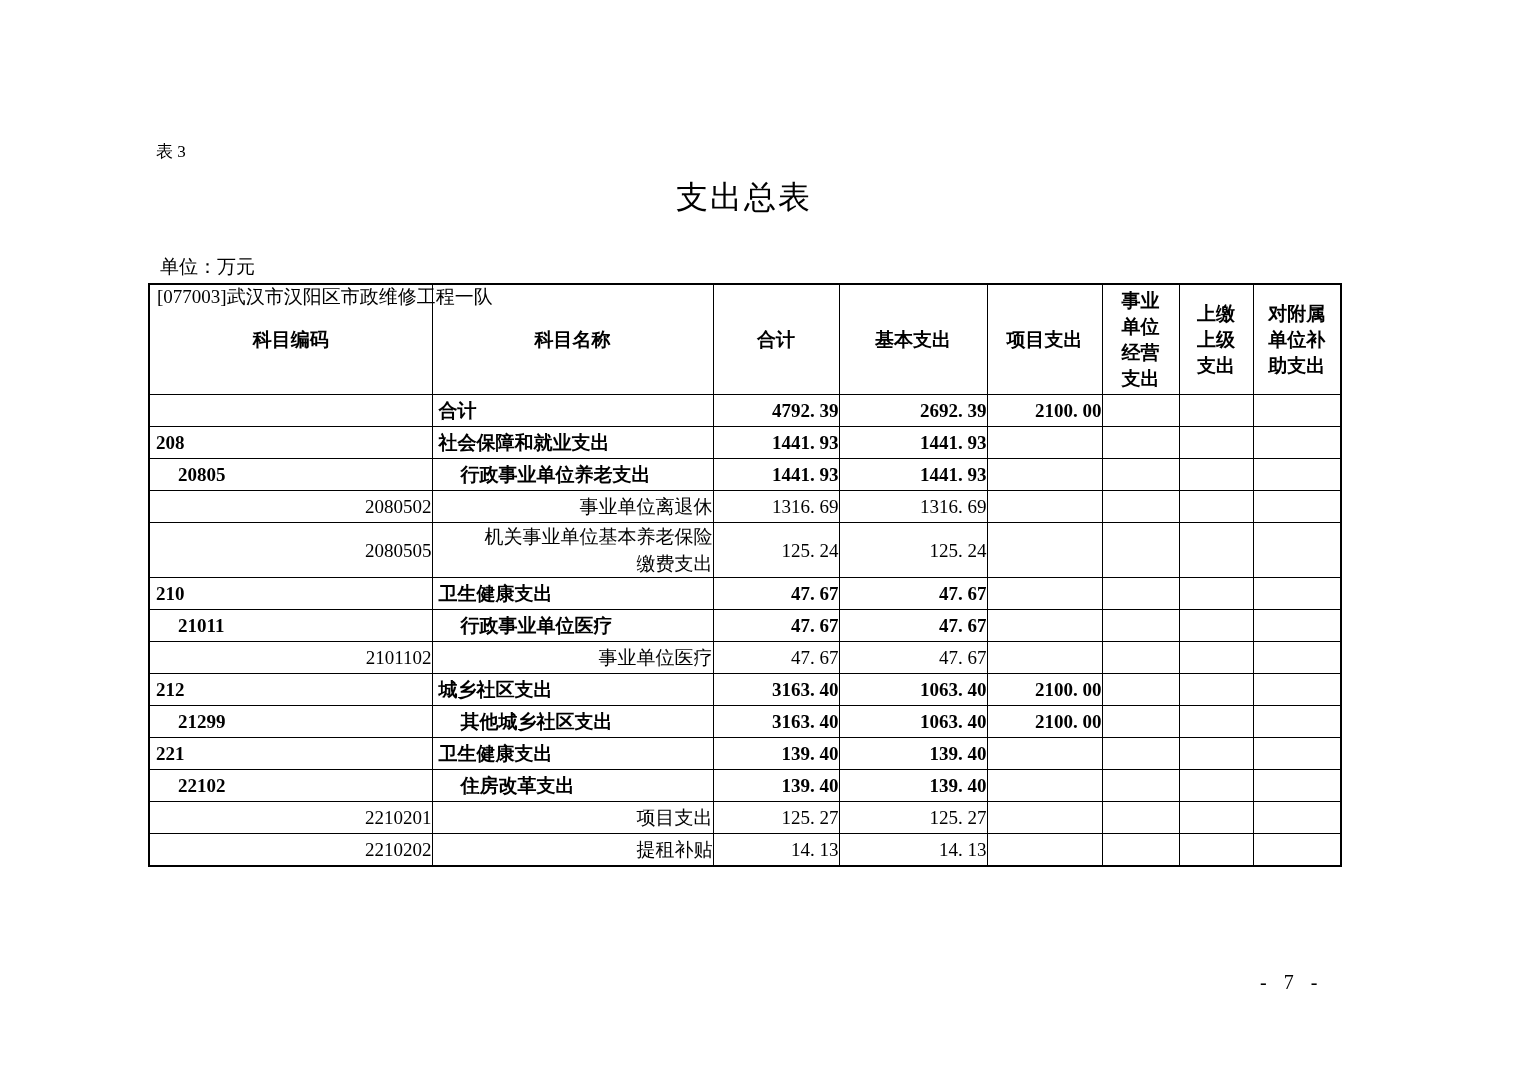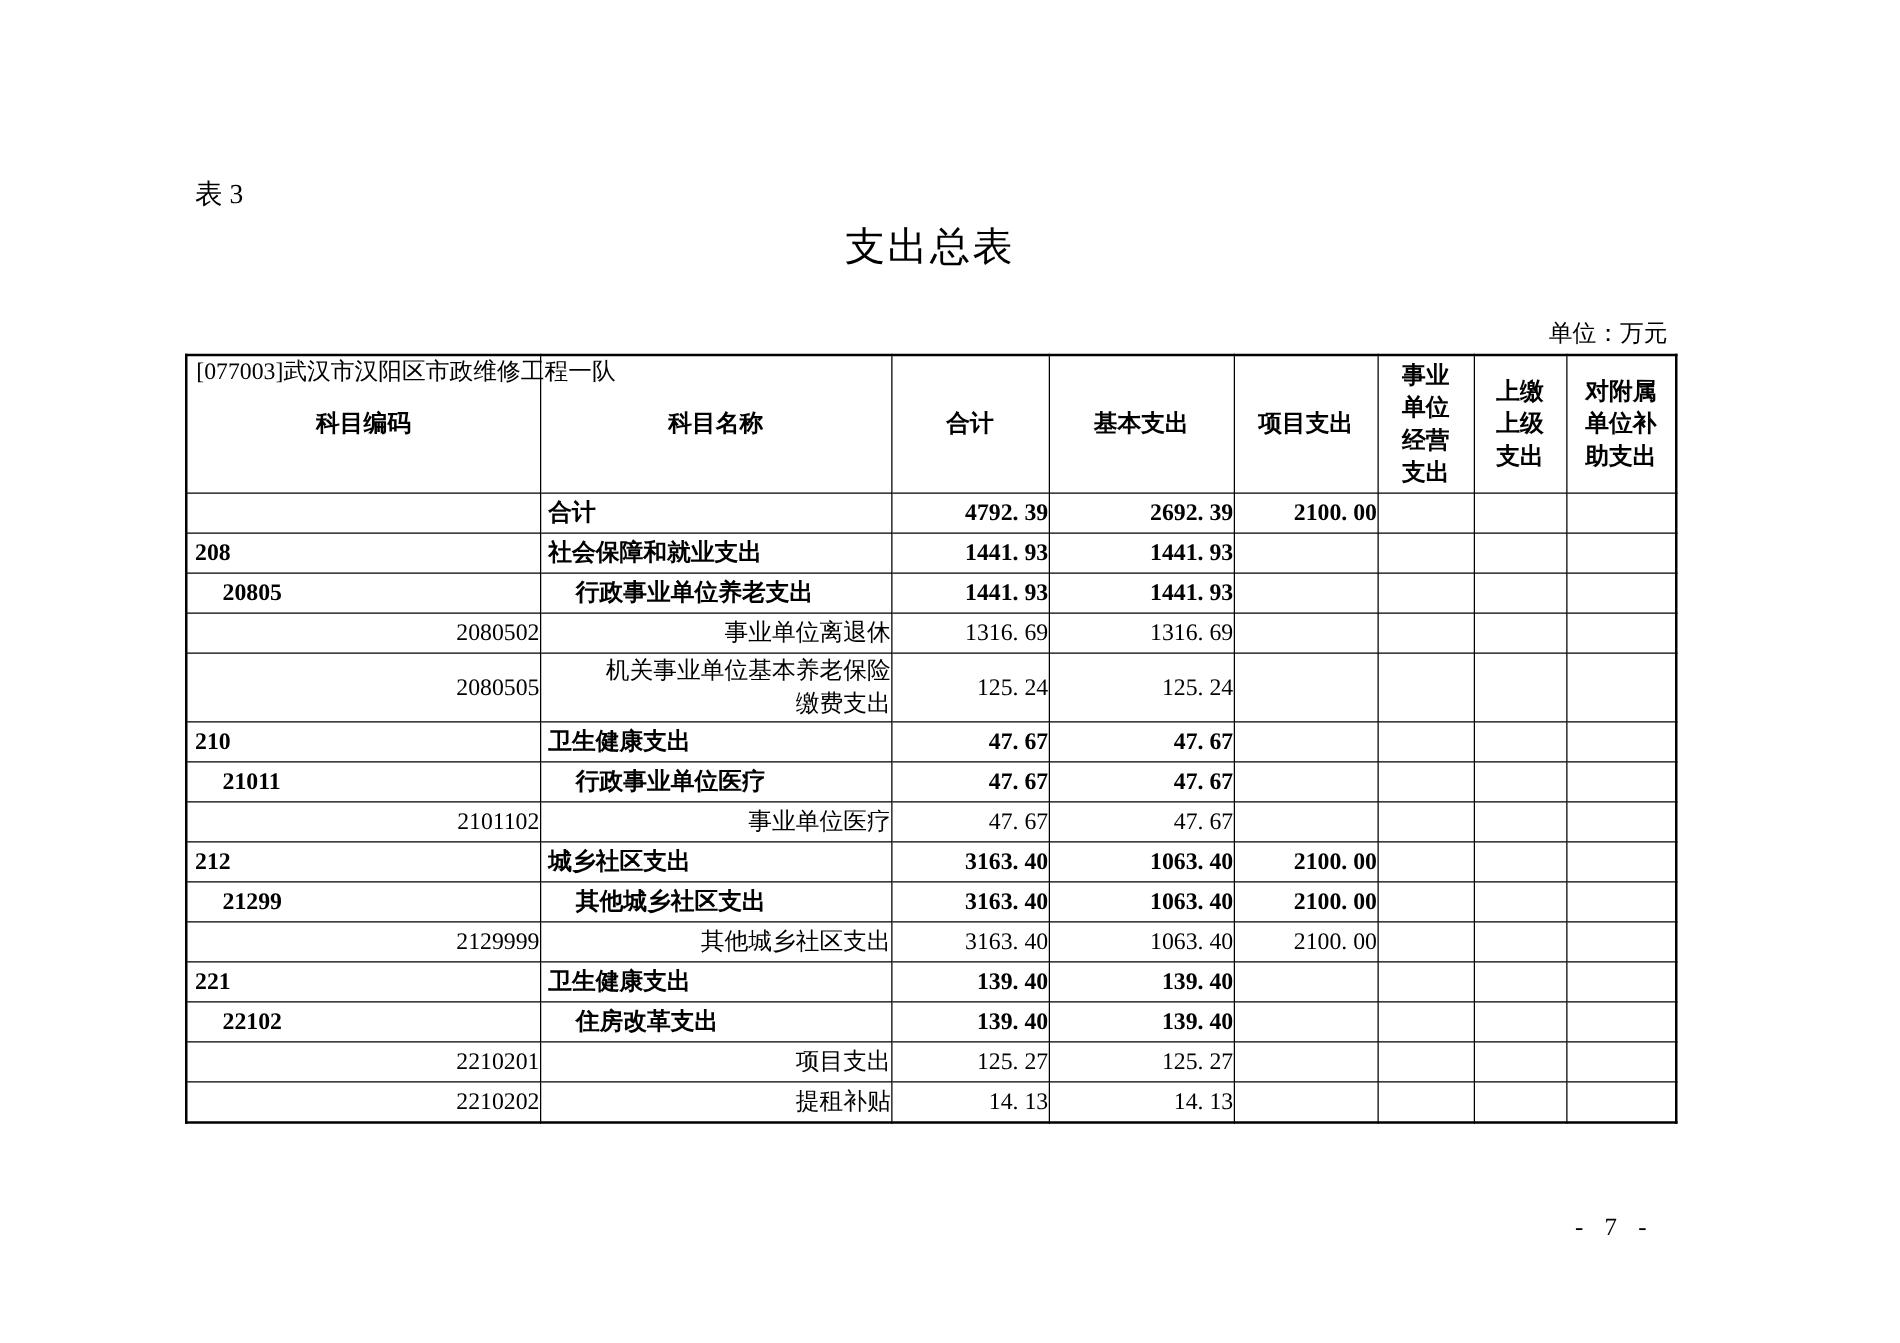--- a/index.html
+++ b/index.html
@@ -17,45 +17,44 @@
     position: relative;
     width: 1520px;
     height: 1074px;
     background: #ffffff;
     overflow: hidden;
   }
   .table-label {
     position: absolute;
     left: 156px;
     top: 140px;
-    font-size: 22px;
+    font-size: 17px;
   }
   .doc-title {
     position: absolute;
     left: 148px;
     top: 176px;
     width: 1192px;
     text-align: center;
     font-size: 32px;
     font-weight: normal;
     letter-spacing: 2px;
   }
   .org-name {
     position: absolute;
     left: 157px;
     top: 241px;
     font-size: 19px;
     margin-top: 43px;
   }
   .unit-label {
     position: absolute;
-    left: 144px;
+    left: 160px;
     top: 254px;
     width: 1190px;
-    text-align: right;
     font-size: 19px;
   }
   table.main {
     position: absolute;
     left: 148px;
     top: 283px;
     width: 1192px;
     border-collapse: collapse;
     table-layout: fixed;
     border: 2px solid #000;
@@ -234,30 +233,20 @@
         <tr class="bold">
           <td class="code lvl1">21299</td>
           <td class="name lvl1">其他城乡社区支出</td>
           <td class="num">3163. 40</td>
           <td class="num">1063. 40</td>
           <td class="num">2100. 00</td>
           <td class="num"></td>
           <td class="num"></td>
           <td class="num"></td>
         </tr>
-        <tr>
-          <td class="code lvl2">2129999</td>
-          <td class="name lvl2">其他城乡社区支出</td>
-          <td class="num">3163. 40</td>
-          <td class="num">1063. 40</td>
-          <td class="num">2100. 00</td>
-          <td class="num"></td>
-          <td class="num"></td>
-          <td class="num"></td>
-        </tr>
         <tr class="bold">
           <td class="code lvl0">221</td>
           <td class="name lvl0">卫生健康支出</td>
           <td class="num">139. 40</td>
           <td class="num">139. 40</td>
           <td class="num"></td>
           <td class="num"></td>
           <td class="num"></td>
           <td class="num"></td>
         </tr>

